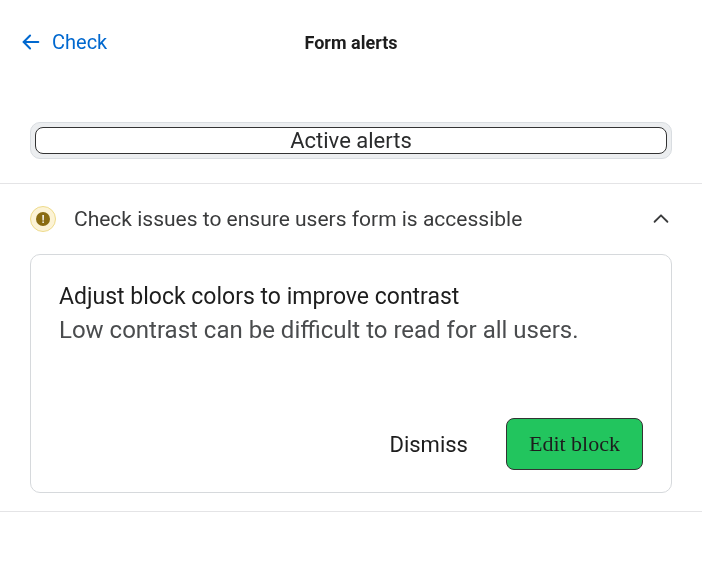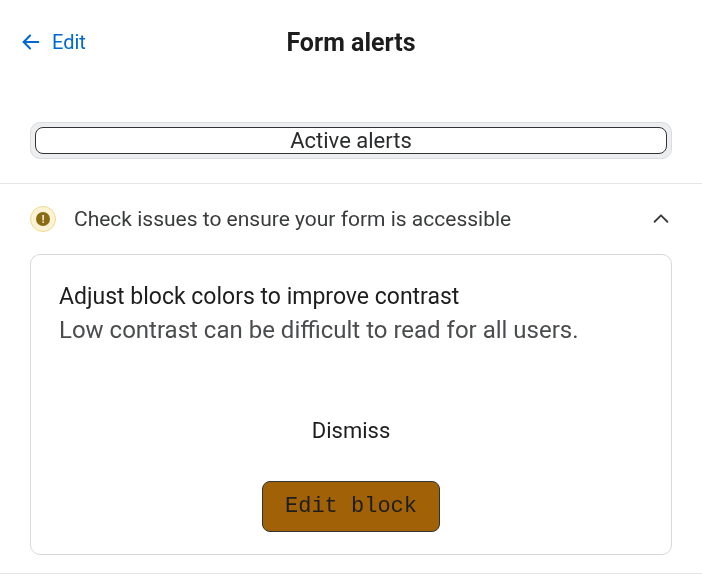--- a/index.html
+++ b/index.html
@@ -31,21 +31,21 @@
     align-items: center;
     gap: 10px;
     cursor: pointer;
   }
   .back-link .arrow {
     width: 22px;
     height: 22px;
     display: inline-block;
   }
   .page-title {
-    font-size: 25px;
+    font-size: 18px;
     font-weight: 700;
     color: #1d1d1d;
   }
 
   
   .tabs-wrap {
     padding: 38px 30px 24px 30px;
   }
   .tabs {
     display: flex;
@@ -134,79 +134,78 @@
   .alert-card-desc {
     font-size: 24px;
     color: #4a4c4e;
   }
   .alert-actions {
     display: flex;
     justify-content: flex-end;
     align-items: center;
     gap: 38px;
     margin-top: 74px;
-    flex-direction: column;
   }
   .btn-dismiss {
     font-size: 22px;
     color: #1d1d1d;
     background: none;
     border: none;
     cursor: pointer;
     font-family: inherit;
   }
   .btn-edit {
     font-size: 22px;
     color: #1d1d1d;
-    background: #a16207;
+    background: #22c55e;
     border: 1.5px solid #333;
     border-radius: 8px;
     padding: 12px 22px;
     cursor: pointer;
-    font-family: Liberation Mono, monospace;
+    font-family: Liberation Serif, serif;
   }
 
   .bottom-divider {
     height: 1px;
     background: #e4e4e6;
     width: 100%;
     margin-top: 18px;
   }
 </style>
 </head>
 <body>
 
 <div class="header">
   <div class="back-link">
     <span class="arrow">
       <svg viewBox="0 0 24 24" width="22" height="22" fill="none" stroke="#0068cf" stroke-width="2.2" stroke-linecap="round" stroke-linejoin="round">
         <line x1="20" y1="12" x2="4" y2="12"></line>
         <polyline points="11 5 4 12 11 19"></polyline>
       </svg>
     </span>
-    <span>Edit</span>
+    <span>Check</span>
   </div>
   <div class="page-title">Form alerts</div>
 </div>
 
 <div class="tabs-wrap">
   <div class="tabs">
     <div class="tab active">
       <span>Active alerts</span>
     </div>
   </div>
 </div>
 
 <div class="divider"></div>
 
 <div class="section-header">
   <div class="section-icon">
     <div class="section-icon-inner">!</div>
   </div>
-  <div class="section-title">Check issues to ensure your form is accessible</div>
+  <div class="section-title">Check issues to ensure users form is accessible</div>
   <span class="chevron">
     <svg viewBox="0 0 24 24" width="22" height="22" fill="none" stroke="#3a3b3c" stroke-width="2" stroke-linecap="round" stroke-linejoin="round">
       <polyline points="5 15 12 8 19 15"></polyline>
     </svg>
   </span>
 </div>
 
 <div class="alert-card-wrap">
   <div class="alert-card">
     <div class="alert-card-title">Adjust block colors to improve contrast</div>

